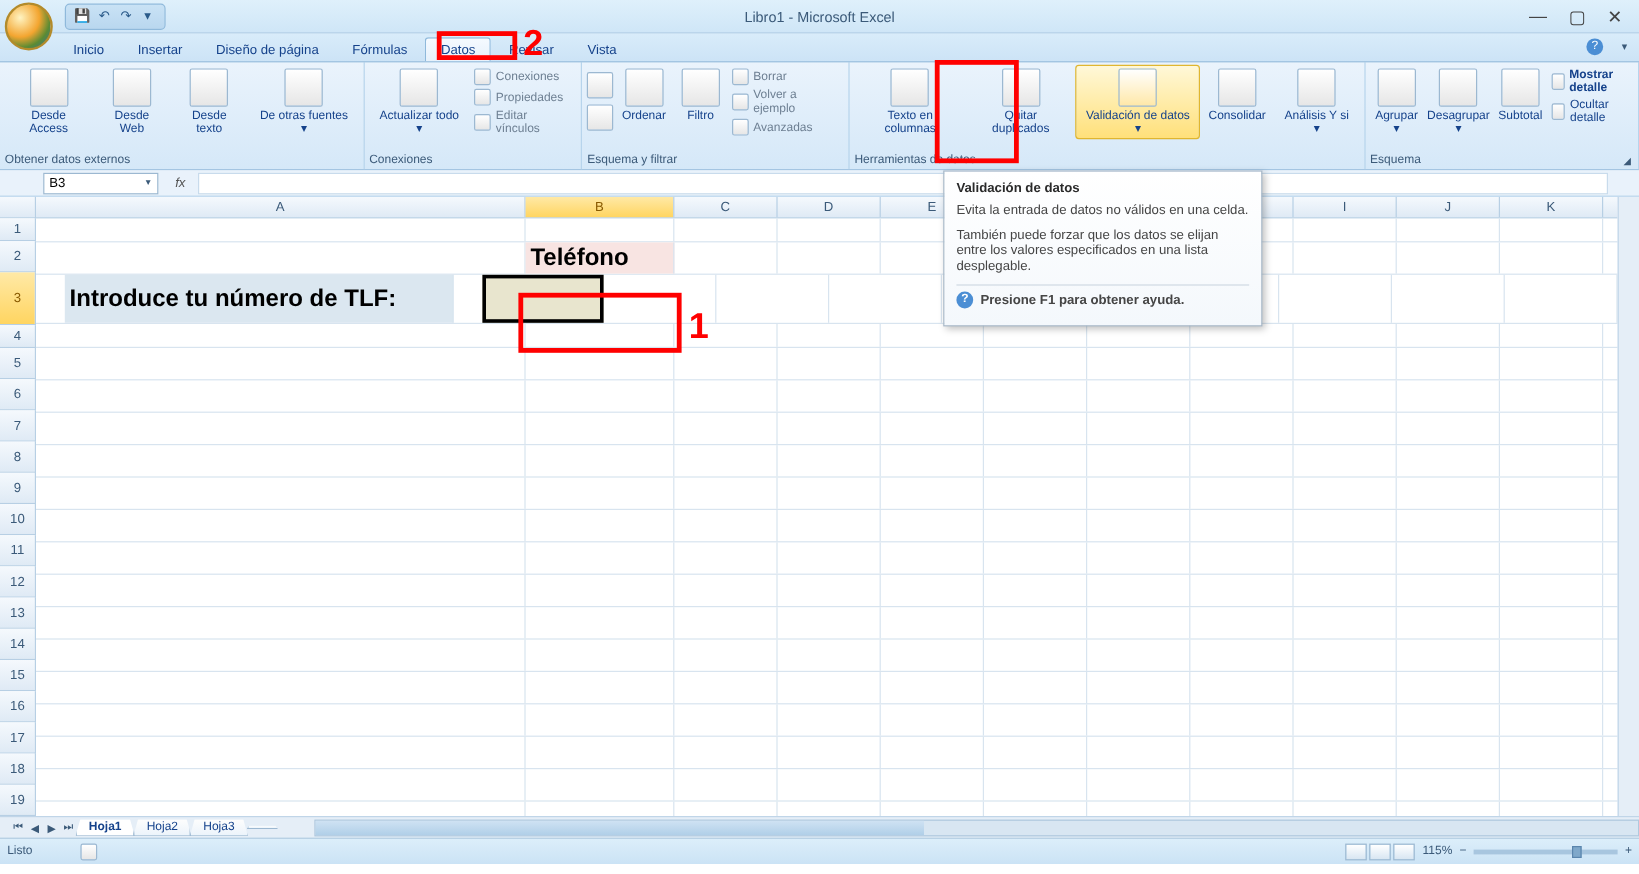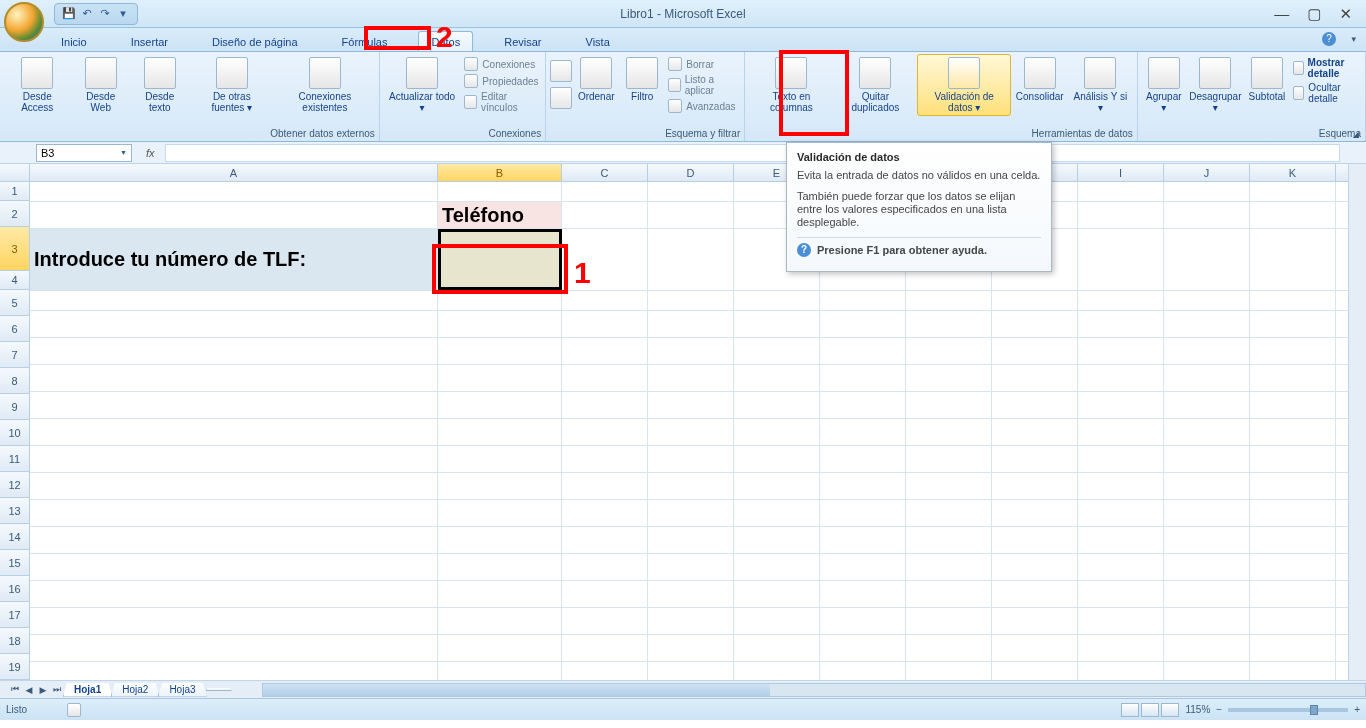--- a/index.html
+++ b/index.html
@@ -8,30 +8,30 @@
 
 .titlebar { height: 28px; background: linear-gradient(#dff0fb, #cfe6f7); display: flex; align-items: center; border-bottom: 1px solid #9bc1e0; position: relative; }
 .office-btn { width: 40px; height: 40px; border-radius: 50%; background: radial-gradient(circle at 30% 30%, #fff4c2, #f3a530 45%, #5b8b33 70%, #2d6bb0); margin: 2px 4px -14px 4px; border: 2px solid #b38b2b; position: relative; z-index: 10; }
 .qat { display: flex; gap: 2px; margin-left: 6px; align-items: center; background: linear-gradient(#c9e2f5,#b9d7ef); border-radius: 4px; padding: 2px 6px; border:1px solid #8fb9db;}
 .qat-btn { width: 16px; height: 16px; display:flex; align-items:center; justify-content:center; color:#2b5b8a; }
 .title-text { position: absolute; left: 50%; transform: translateX(-50%); color: #3b5a79; font-size: 12px; }
 .win-controls { margin-left: auto; display: flex; gap: 18px; padding-right: 14px; color:#444; }
 .win-controls span { font-size: 15px; font-family: Arial; }
 
 
-.ribbon-tabs { height: 24px; background: linear-gradient(#d9ecfa,#cce3f6); display: flex; align-items: flex-end; padding-left: 48px; gap: 18px; border-bottom:1px solid #8fb9db; position:relative;}
+.ribbon-tabs { height: 24px; background: linear-gradient(#d9ecfa,#cce3f6); display: flex; align-items: flex-end; padding-left: 48px; gap: 2px; border-bottom:1px solid #8fb9db; position:relative;}
 .tab { padding: 4px 12px 3px; color: #15428b; font-size: 11px; border:1px solid transparent; border-bottom:none; border-radius:3px 3px 0 0; position:relative;}
 .tab.active { background: linear-gradient(#f5faff,#e6f1fb); border-color:#8fb9db; }
 .help-icon { position:absolute; right:30px; top:4px; width:14px; height:14px; border-radius:50%; background:#4b8ed4; color:#fff; font-size:10px; text-align:center; line-height:14px;}
 
 
 .ribbon { height: 90px; background: linear-gradient(#eaf3fc, #d5e8f8); display: flex; border-bottom: 1px solid #8fb9db; }
 .group { border-right: 1px solid #b7d4ec; display: flex; flex-direction: column; padding: 2px 4px 0; }
 .group-body { flex: 1; display: flex; align-items: flex-start; gap: 2px; }
-.group-label { text-align: right; font-size: 10px; color: #3b5a79; padding: 1px 0 2px; position:relative;}
+.group-label { text-align: left; font-size: 10px; color: #3b5a79; padding: 1px 0 2px; position:relative;}
 .group-label .launcher { position:absolute; right:2px; bottom:2px; font-size:8px; color:#3b5a79;}
 .big-btn { display: flex; flex-direction: column; align-items: center; padding: 2px 4px; min-width: 44px; text-align:center; border:1px solid transparent; border-radius:3px;}
 .big-btn .icon { width: 32px; height: 32px; margin-bottom: 2px; display:flex; align-items:center; justify-content:center; }
 .big-btn .lbl { font-size: 10px; color: #15428b; line-height: 11px; }
 .big-btn.hover { background: linear-gradient(#fff8d8,#ffe07a); border:1px solid #e0b62f; }
 .small-item { display:flex; align-items:center; gap:4px; font-size:10px; color:#6d7f92; padding:1px 2px; }
 .small-item .si { width:14px; height:14px; }
 .small-col { display:flex; flex-direction:column; gap:1px; padding-top:2px;}
 
 
@@ -51,21 +51,21 @@
 .ch.sel { background:linear-gradient(#ffe9a6,#ffd561); color:#8a5a00;}
 .rowheads { position:absolute; left:0; top:18px; width:30px; bottom:0;}
 .rh { height:26px; background:linear-gradient(#f5f9fd,#dfeaf5); border-bottom:1px solid #b7cfe4; border-right:1px solid #b7cfe4; text-align:center; font-size:11px; color:#3b5a79; line-height:26px;}
 .rh.short { height:19px; line-height:19px;}
 .rh.tall { height:44px; line-height:44px;}
 .rh.sel { background:linear-gradient(#ffe9a6,#ffd561); color:#8a5a00;}
 .cells { position:absolute; left:30px; top:18px; right:18px; bottom:0;}
 .row { display:flex; border-bottom:1px solid #d8e4ef;}
 .cell { border-right:1px solid #d8e4ef; height:26px; display:flex; align-items:center; padding:0 4px; font-size:11px;}
 .row.short .cell { height:19px;}
-.row.tall .cell { height:61px; font-size:20px; font-weight:bold;}
+.row.tall .cell { height:40px; font-size:20px; font-weight:bold;margin-left:24px;}
 
 .cell.colA { width:408px; }
 .cell.std { width:86px; }
 
 .b2 { background:#f8e4e2; color:#000; font-size:20px; font-weight:bold; height:26px;}
 .a3 { background:#dbe7f0;}
 .b3 { background:#e8e5ce;}
 
 .vscroll { position:absolute; right:0; top:0; bottom:0; width:18px; background:#e5eef7; border-left:1px solid #c0d5e8;}
 .hscroll-area { height:18px; background:#e5eef7; border-top:1px solid #c0d5e8; display:flex; align-items:center;}
@@ -142,24 +142,20 @@
           <div class="lbl">Desde Web</div>
         </div>
       <div class="big-btn">
           <div class="icon isk"></div>
           <div class="lbl">Desde texto</div>
         </div>
       <div class="big-btn">
           <div class="icon isk"></div>
           <div class="lbl">De otras fuentes ▾</div>
         </div>
-      <div class="big-btn">
-          <div class="icon isk"></div>
-          <div class="lbl">Conexiones existentes</div>
-        </div>
     </div>
     <div class="group-label">Obtener datos externos</div>
   </div>
 
   <div class="group">
     <div class="group-body">
       <div class="big-btn">
           <div class="icon isk"></div>
           <div class="lbl">Actualizar todo ▾</div>
         </div>
@@ -195,21 +191,21 @@
           <div class="icon isk"></div>
           <div class="lbl">Filtro</div>
         </div>
       <div class="small-col">
         <div class="small-item">
             <div class="si isk"></div>
             <span>Borrar</span>
           </div>
         <div class="small-item">
             <div class="si isk"></div>
-            <span>Listo a aplicar</span>
+            <span>Volver a ejemplo</span>
           </div>
         <div class="small-item">
             <div class="si isk"></div>
             <span>Avanzadas</span>
           </div>
       </div>
     </div>
     <div class="group-label">Esquema y filtrar</div>
   </div>
 

